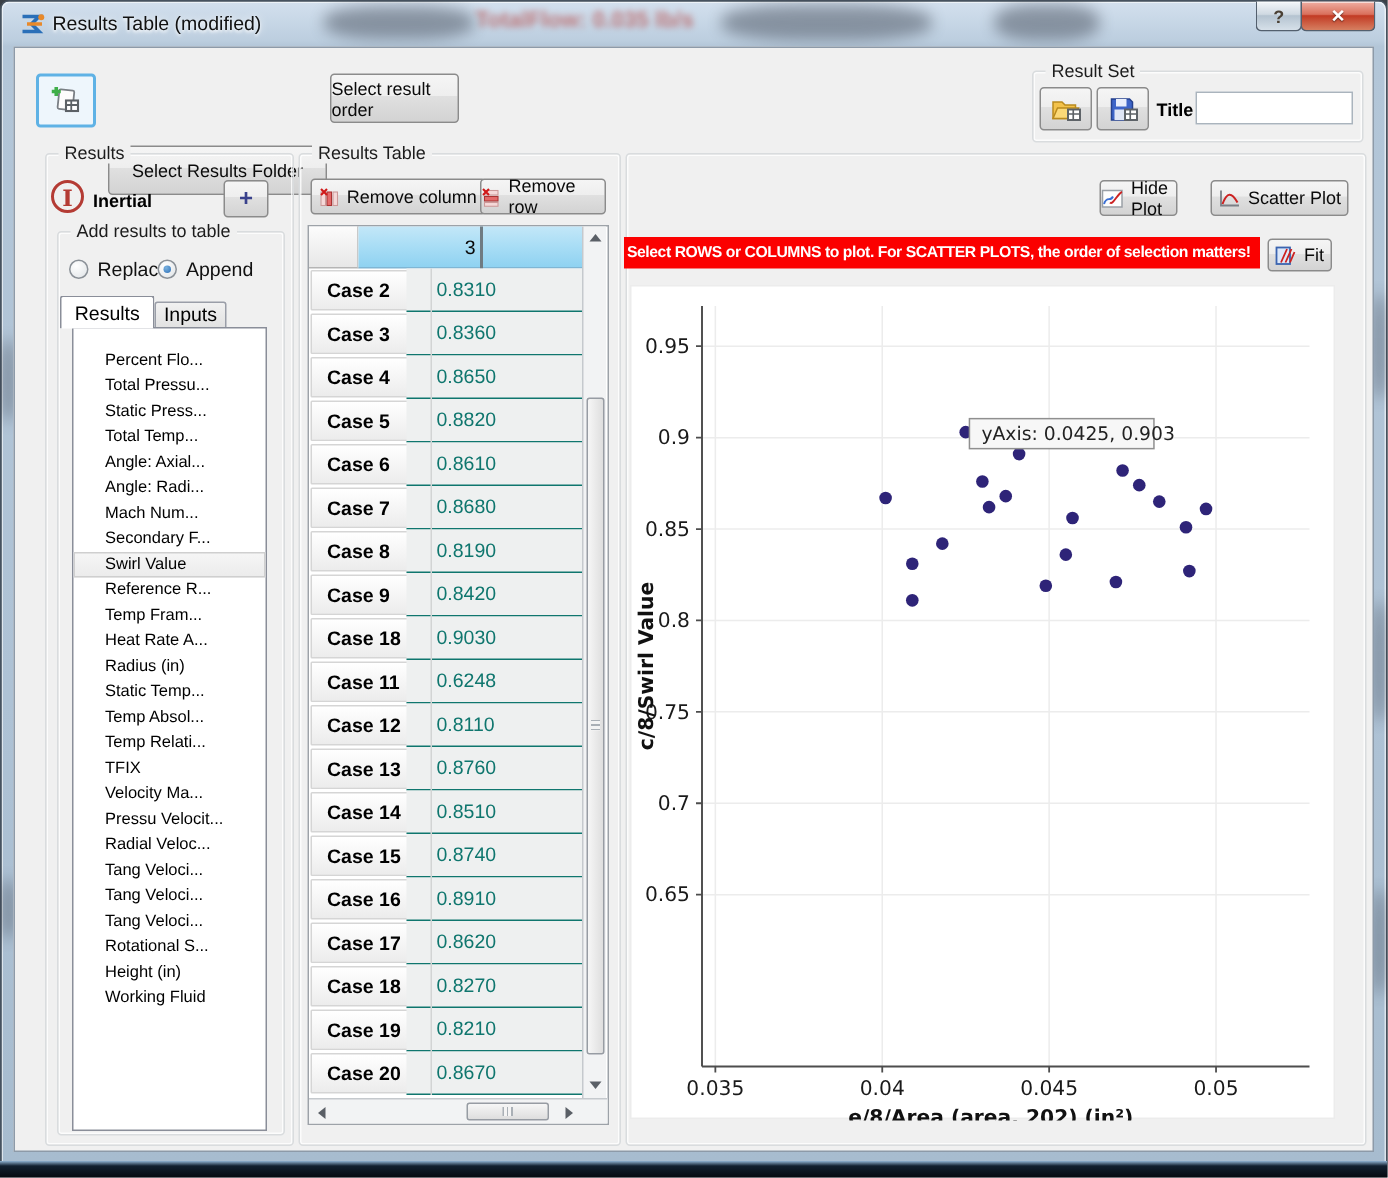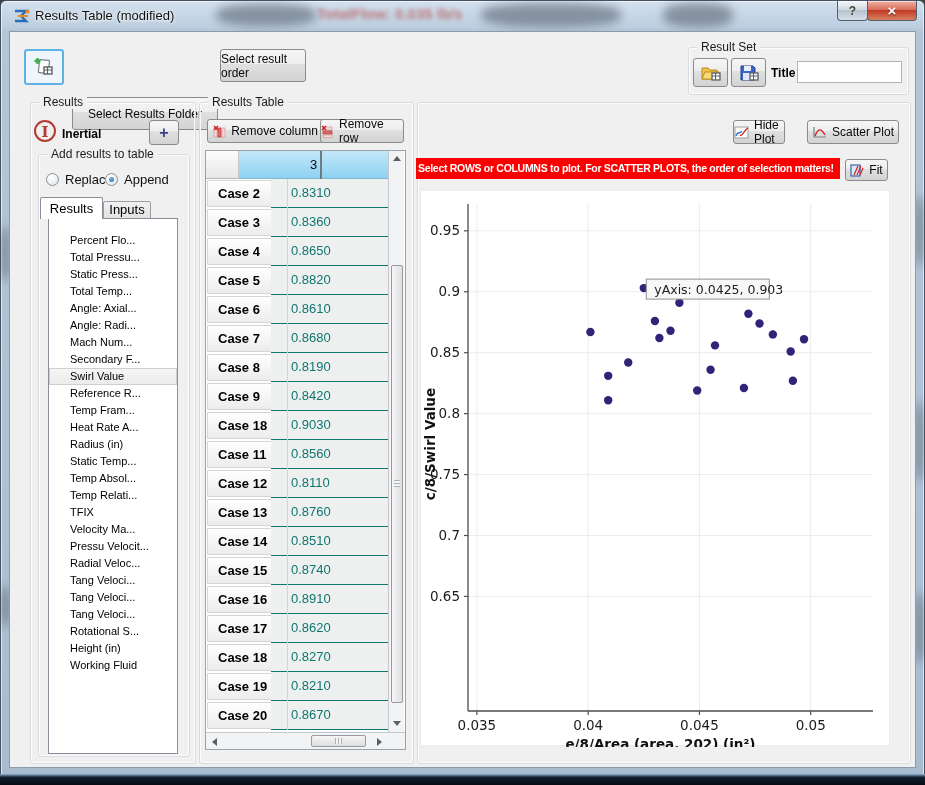--- a/index.html
+++ b/index.html
@@ -303,21 +303,21 @@
             <div class="trow">
               <div class="rowhead">Case 9</div>
               <div class="tcell">0.8420</div>
             </div>
             <div class="trow">
               <div class="rowhead">Case 18</div>
               <div class="tcell">0.9030</div>
             </div>
             <div class="trow">
               <div class="rowhead">Case 11</div>
-              <div class="tcell">0.8560</div>
+              <div class="tcell">0.6248</div>
             </div>
             <div class="trow">
               <div class="rowhead">Case 12</div>
               <div class="tcell">0.8110</div>
             </div>
             <div class="trow">
               <div class="rowhead">Case 13</div>
               <div class="tcell">0.8760</div>
             </div>
             <div class="trow">

